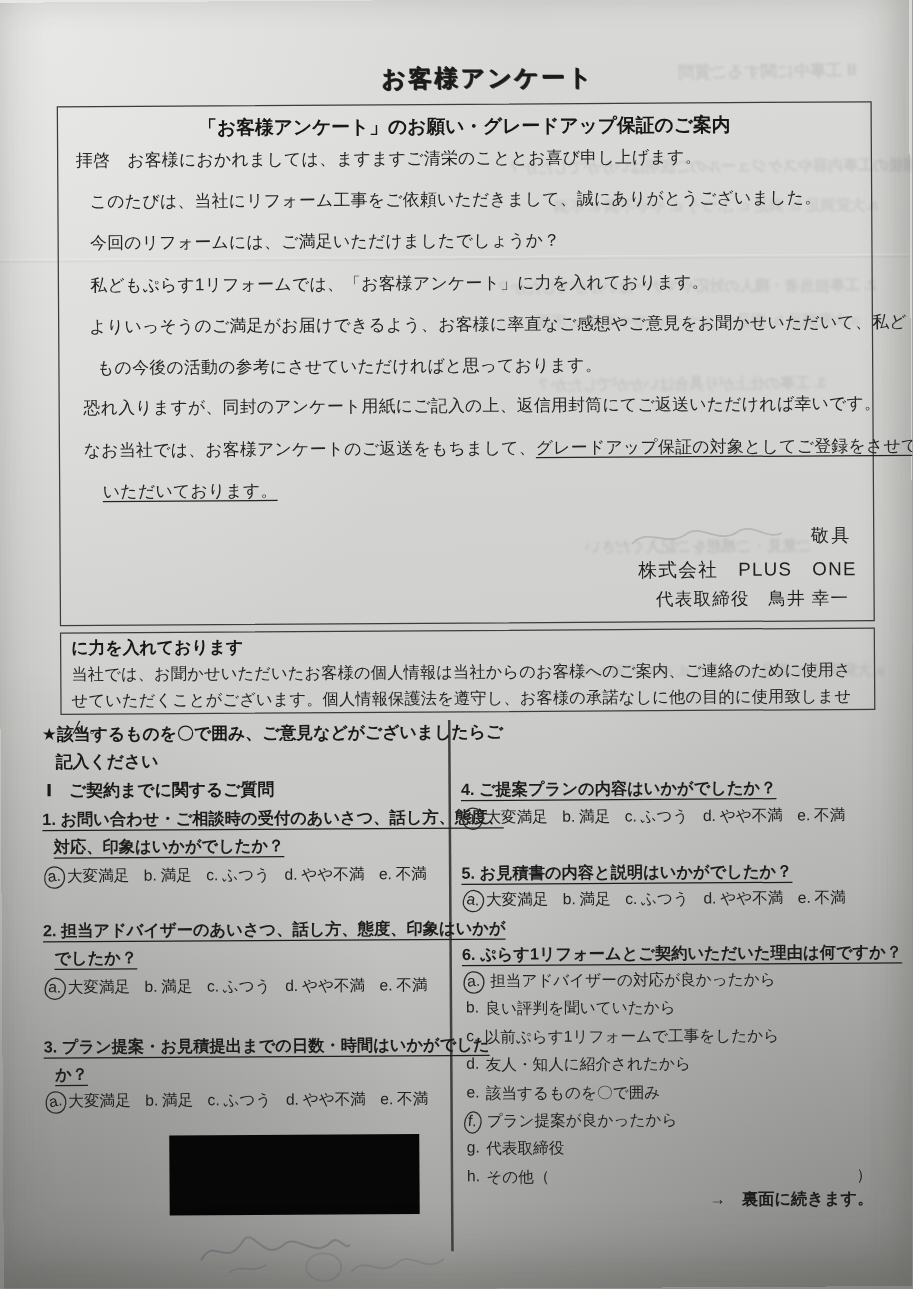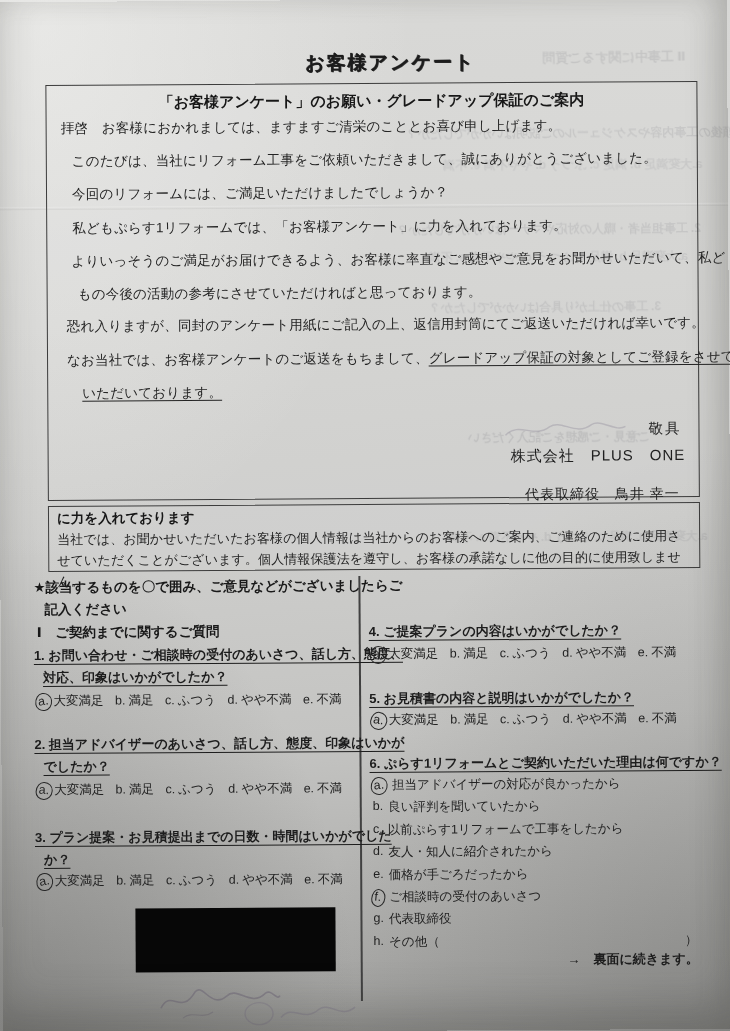--- a/index.html
+++ b/index.html
@@ -69,21 +69,21 @@
       <div class="abs ln" style="top:67px;left:25px;">このたびは、当社にリフォーム工事をご依頼いただきまして、誠にありがとうございました。</div>
       <div class="abs ln" style="top:100px;left:25px;">今回のリフォームには、ご満足いただけましたでしょうか？</div>
       <div class="abs ln" style="top:134px;left:25px;">私どもぷらす1リフォームでは、「お客様アンケート」に力を入れております。</div>
       <div class="abs ln" style="top:167px;left:24px;">よりいっそうのご満足がお届けできるよう、お客様に率直なご感想やご意見をお聞かせいただいて、私ど</div>
       <div class="abs ln" style="top:200px;left:30px;">もの今後の活動の参考にさせていただければと思っております。</div>
       <div class="abs ln" style="top:232px;left:19px;">恐れ入りますが、同封のアンケート用紙にご記入の上、返信用封筒にてご返送いただければ幸いです。</div>
       <div class="abs ln" style="top:266px;left:19px;"><span>なお当社では、お客様アンケートのご返送をもちまして、</span><span class="u">グレードアップ保証の対象としてご登録をさせて</span></div>
       <div class="abs ln u" style="top:299px;left:34px;">いただいております。</div>
       <div class="abs ln" style="top:337px;left:600px;font-size:14.5px;letter-spacing:2px;">敬具</div>
       <div class="abs sig" style="top:364px;left:462px;">株式会社　PLUS　ONE</div>
-      <div class="abs sig" style="top:403px;left:476px;font-size:14px;">代表取締役　鳥井 幸一</div>
+      <div class="abs sig" style="top:388px;left:476px;font-size:14px;font-family:Liberation Serif, serif;">代表取締役　鳥井 幸一</div>
     </div>
 
     <div class="box" style="top:504px;left:48px;width:650px;height:64px;">
       <div class="abs ph" style="top:3px;left:8px;">に力を入れております</div>
       <div class="abs pb" style="top:22px;left:8px;width:636px;">当社では、お聞かせいただいたお客様の個人情報は当社からのお客様へのご案内、ご連絡のために使用させていただくことがございます。個人情報保護法を遵守し、お客様の承諾なしに他の目的に使用致しません。</div>
     </div>
 
     <div class="divider" style="top:576px;left:358px;height:425px;"></div>
 
     <div class="abs instr" style="top:577px;left:33px;">★該当するものを〇で囲み、ご意見などがございましたらご</div>
@@ -151,25 +151,25 @@
       <div class="rrow">
           <span class="ol">c.</span>
           <span>以前ぷらす1リフォームで工事をしたから</span>
         </div>
       <div class="rrow">
           <span class="ol">d.</span>
           <span>友人・知人に紹介されたから</span>
         </div>
       <div class="rrow">
           <span class="ol">e.</span>
-          <span>価格が手ごろだったから</span>
+          <span>該当するものを〇で囲み</span>
         </div>
       <div class="rrow">
           <span class="circ" style="transform:rotate(6deg);margin-right:4px;">f.</span>
-          <span>ご相談時の受付のあいさつ</span>
+          <span>プラン提案が良かったから</span>
         </div>
       <div class="rrow">
           <span class="ol">g.</span>
           <span>代表取締役</span>
         </div>
       <div class="rrow">
           <span class="ol">h.</span>
           <span>その他（</span>
           <span class="sp"></span>
           <span>）</span>

